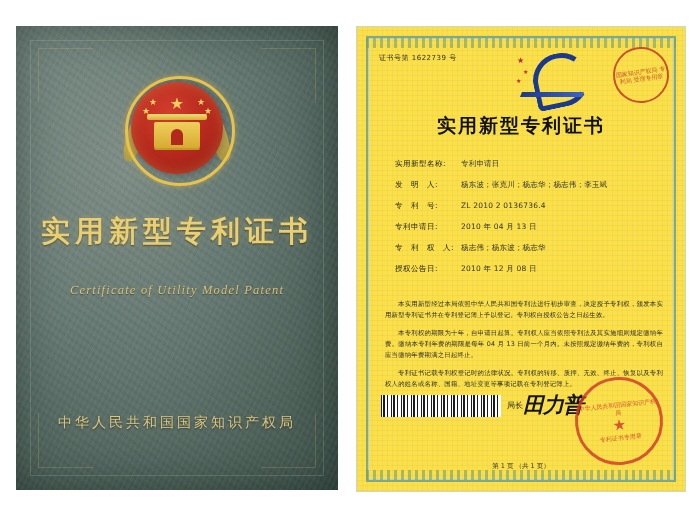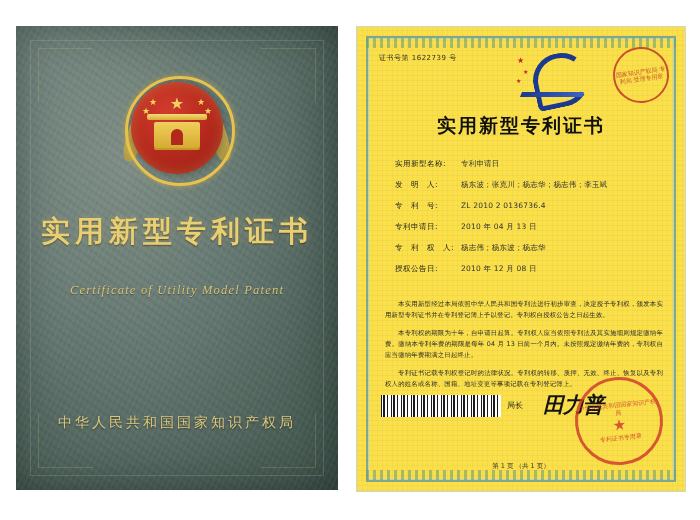--- a/index.html
+++ b/index.html
@@ -369,21 +369,21 @@
         #1a1a1a 0 1px, #ffffff 1px 2px,
         #1a1a1a 2px 4px, #ffffff 4px 6px,
         #1a1a1a 6px 7px, #ffffff 7px 10px);
   }
   .sign-row {
     position: absolute;
     left: 150px;
     bottom: 72px;
     display: flex;
     align-items: center;
-    gap: 20px;
+    gap: 0;
   }
   .sign-label {
     font-family: "DejaVu Sans", sans-serif;
     font-size: 8px;
     color: #1a1a1a;
   }
   .signature {
     font-family: "DejaVu Serif", serif;
     font-size: 21px;
     color: #141414;

